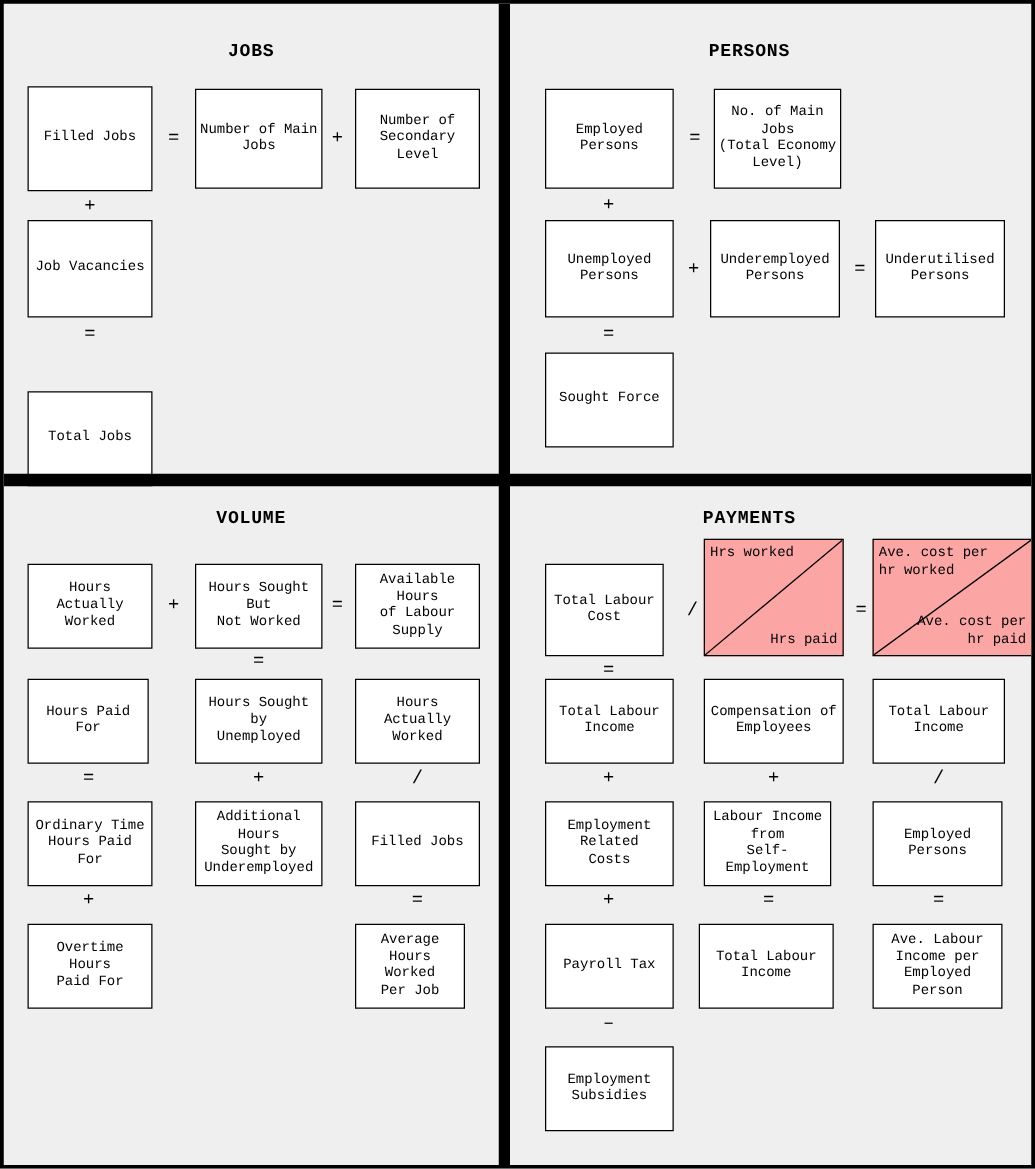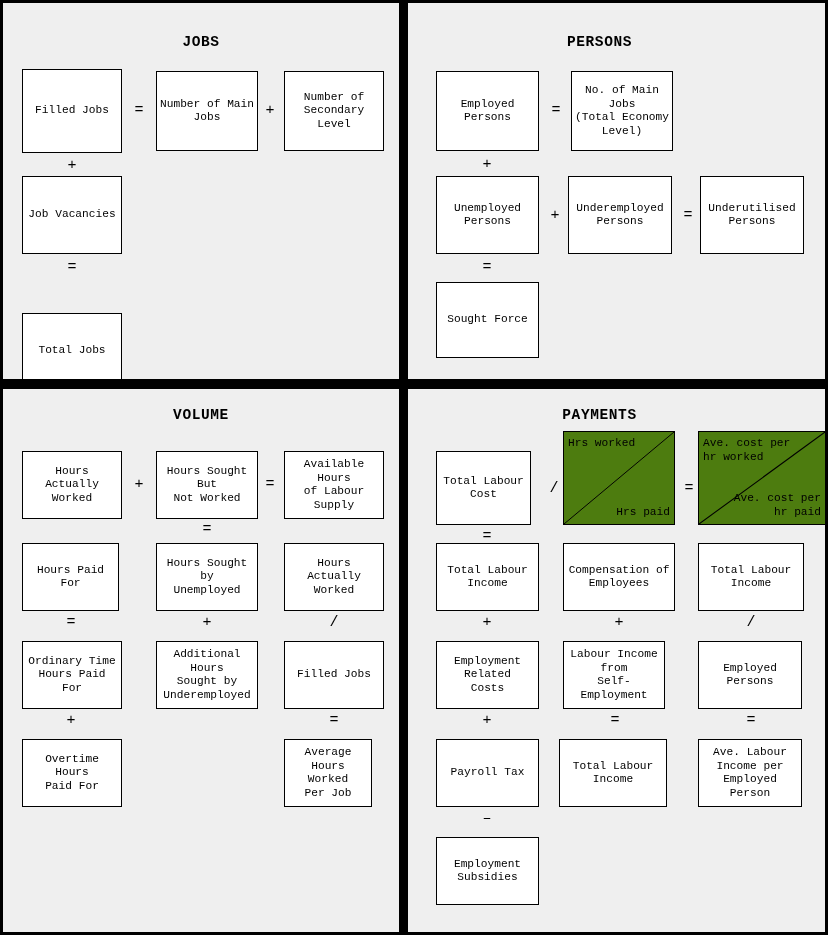--- a/index.html
+++ b/index.html
@@ -63,21 +63,21 @@
     font-size:11.2px;
     line-height:13.5px;
     color:#000;
     padding:2px 3px;
     white-space:pre-line;
   }
 
   
   .splitbox{
     position:absolute;
-    background:#4d7c0f;
+    background:#fca5a5;
     border:1.2px solid #000;
     box-sizing:border-box;
     overflow:hidden;
   }
   .splitbox .diag{
     position:absolute;left:0;top:0;width:100%;height:100%;
     pointer-events:none;
   }
   .splitbox .lbl{
     position:absolute;

